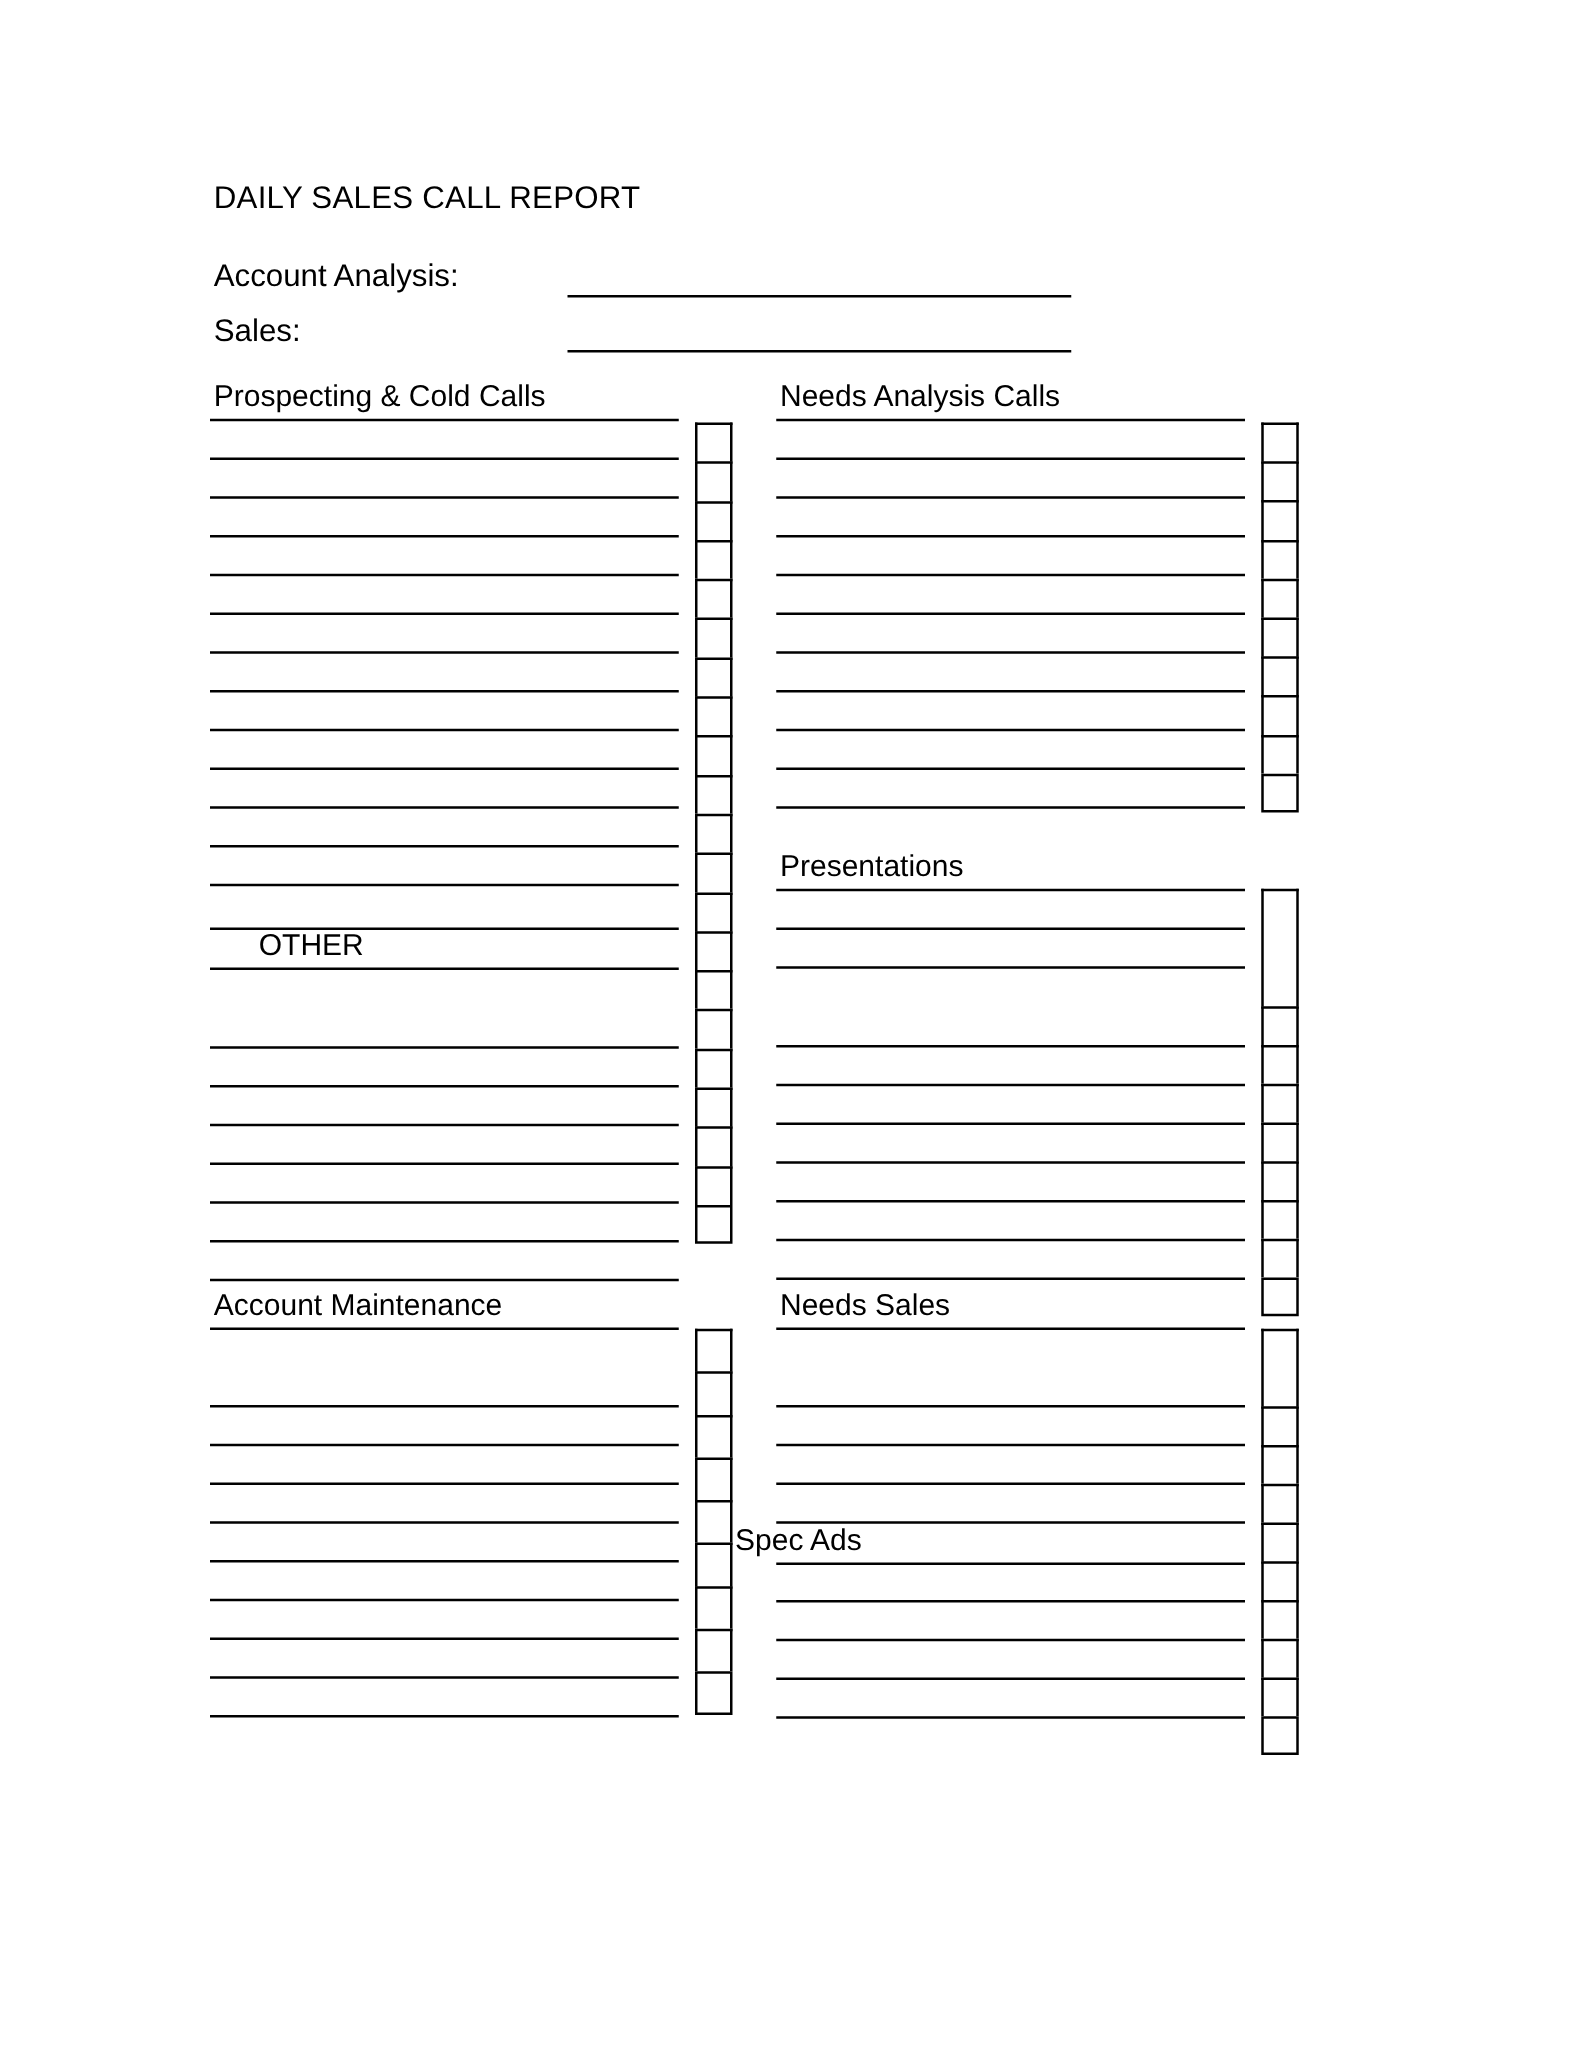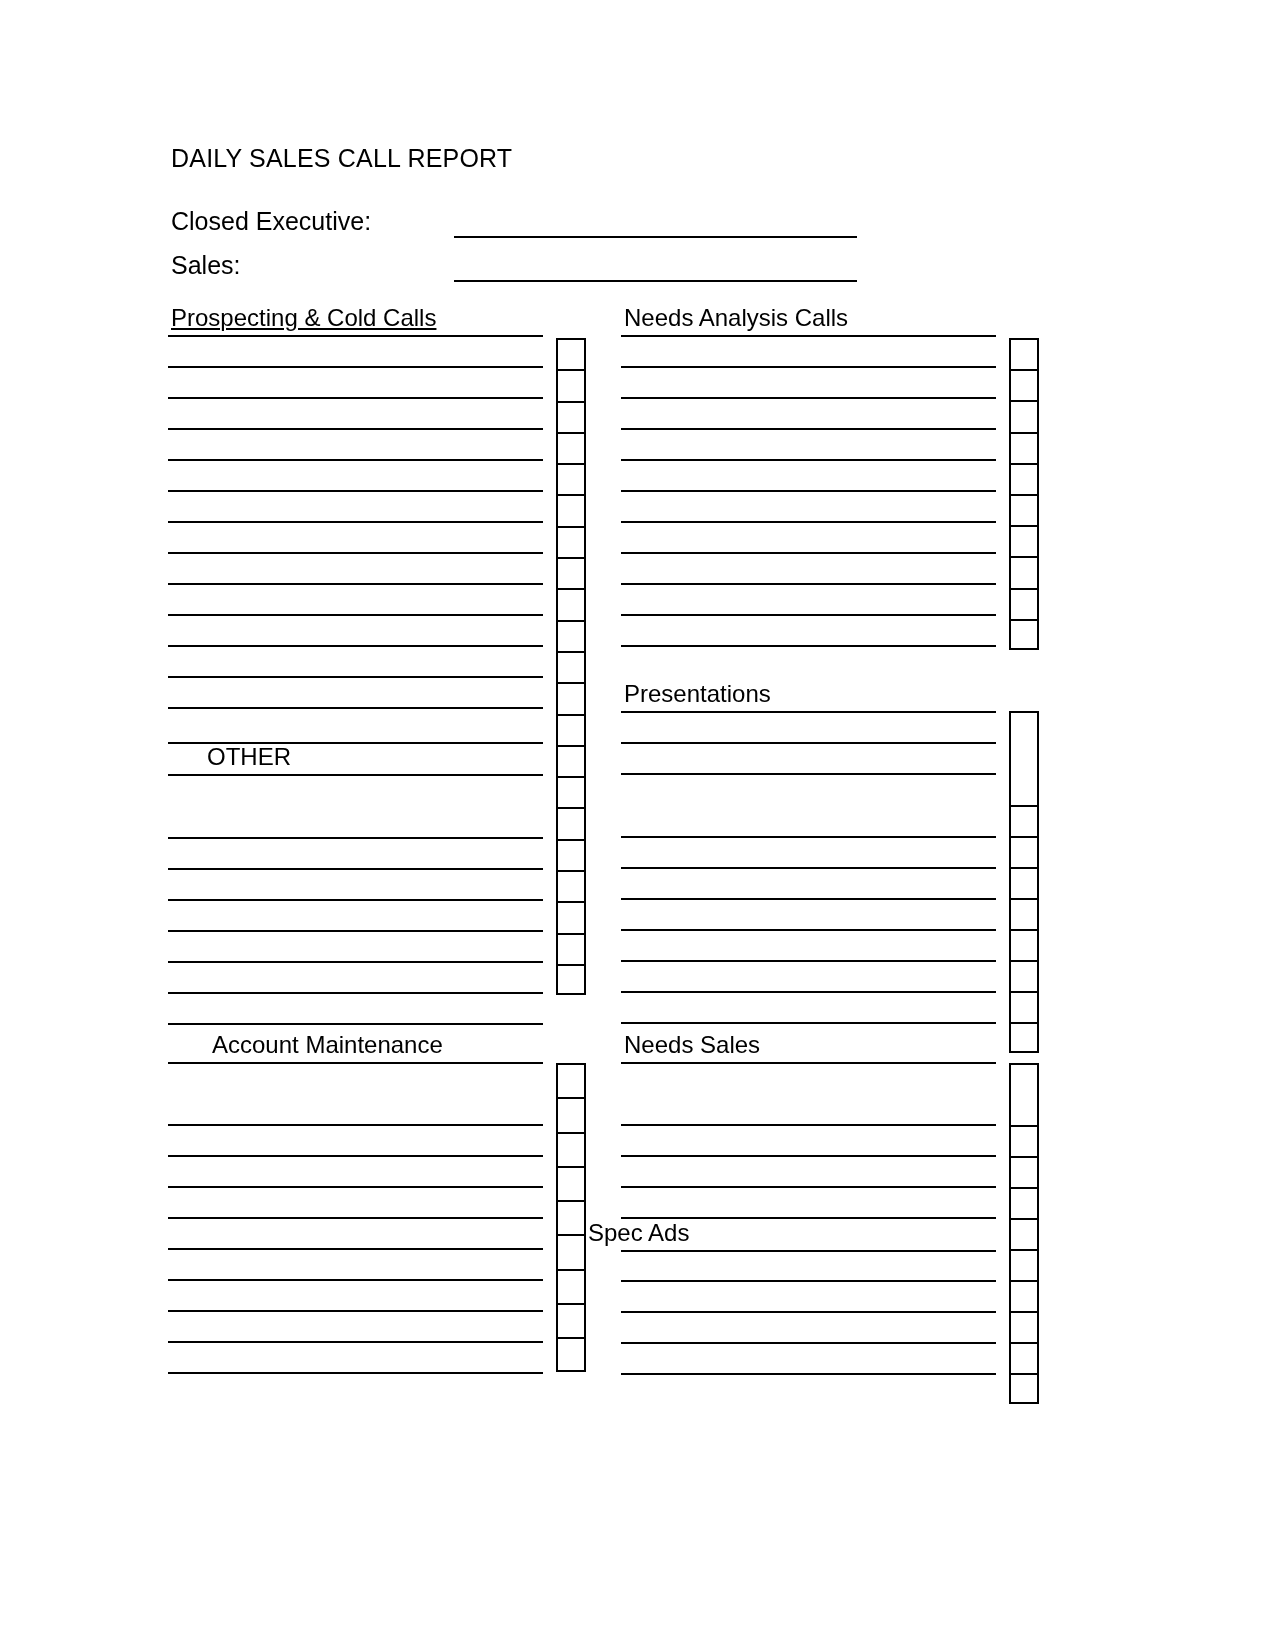--- a/index.html
+++ b/index.html
@@ -90,36 +90,36 @@
   }
 </style>
 </head>
 <body>
 
 <div id="page">
 
   <div class="doc-title">DAILY SALES CALL REPORT</div>
 
   <div class="field-row" style="top:207px;">
-    <span class="field-label">Closed Executive:</span>
+    <span class="field-label">Account Analysis:</span>
     <span class="field-rule"></span>
   </div>
 
   <div class="field-row" style="top:251px;">
     <span class="field-label">Sales:</span>
     <span class="field-rule"></span>
   </div>
 
   <div class="column" id="col-left">
 
-    <div class="sec-head" style="left:171px; top:304px;text-decoration:underline;">Prospecting &amp; Cold Calls</div>
+    <div class="sec-head" style="left:171px; top:304px;">Prospecting &amp; Cold Calls</div>
 
     <div class="sec-head" style="left:171px; top:743px;margin-left:36px;">OTHER</div>
 
-    <div class="sec-head" style="left:171px; top:1031px;margin-left:41px;">Account Maintenance</div>
+    <div class="sec-head" style="left:171px; top:1031px;">Account Maintenance</div>
 
     <div id="left-dynamic">
         <div class="rule" style="left: 168px; top: 335px; width: 375px;"></div>
         <div class="rule" style="left: 168px; top: 366px; width: 375px;"></div>
         <div class="rule" style="left: 168px; top: 397px; width: 375px;"></div>
         <div class="rule" style="left: 168px; top: 428px; width: 375px;"></div>
         <div class="rule" style="left: 168px; top: 459px; width: 375px;"></div>
         <div class="rule" style="left: 168px; top: 490px; width: 375px;"></div>
         <div class="rule" style="left: 168px; top: 521px; width: 375px;"></div>
         <div class="rule" style="left: 168px; top: 552px; width: 375px;"></div>

